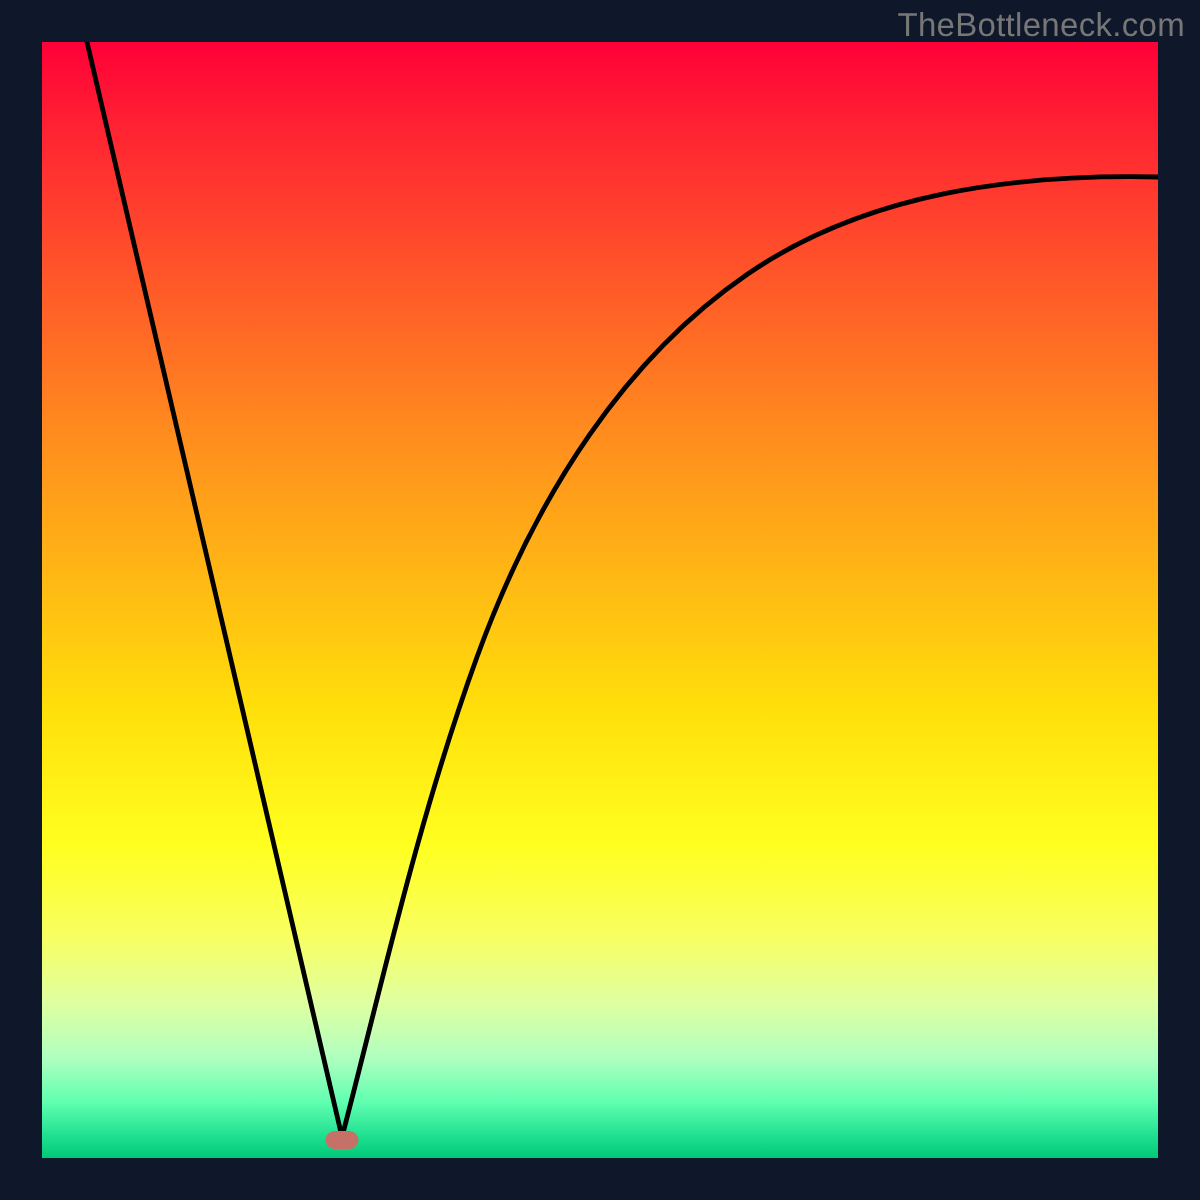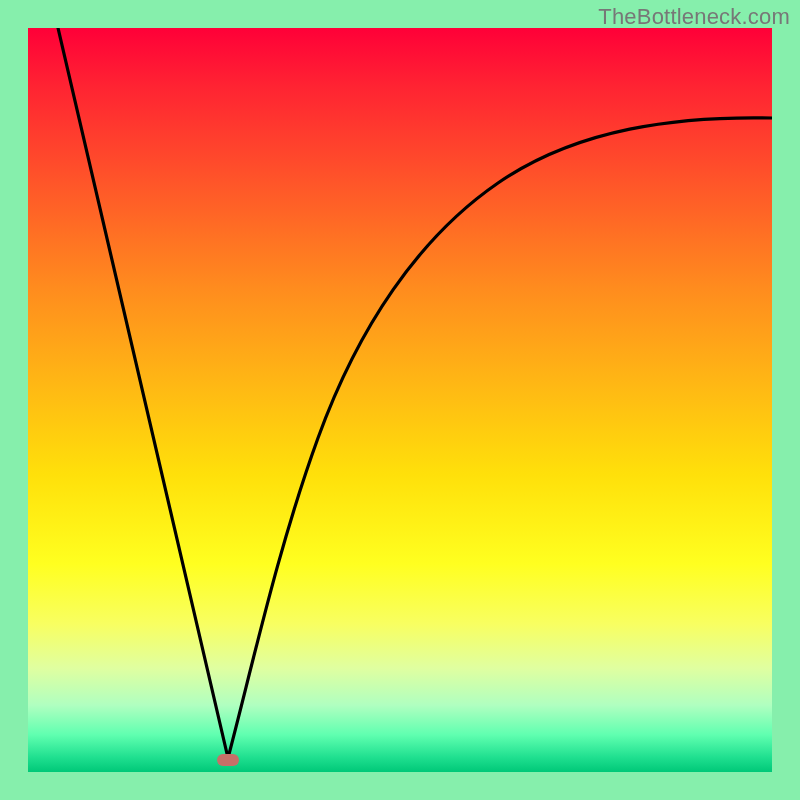--- a/index.html
+++ b/index.html
@@ -7,21 +7,21 @@
     width: 800px;
     height: 800px;
     background: #000;
     position: relative;
     font-family: Arial, sans-serif;
     overflow: hidden;
   }
   .frame {
     position: absolute;
     inset: 0;
-    background: #86efac;
+    background: #0f172a;
   }
   .plot-area {
     position: absolute;
     left: 28px;
     top: 28px;
     width: 744px;
     height: 744px;
     background: linear-gradient(to bottom,
       #ff0038 0%,
       #ff2432 8%,

